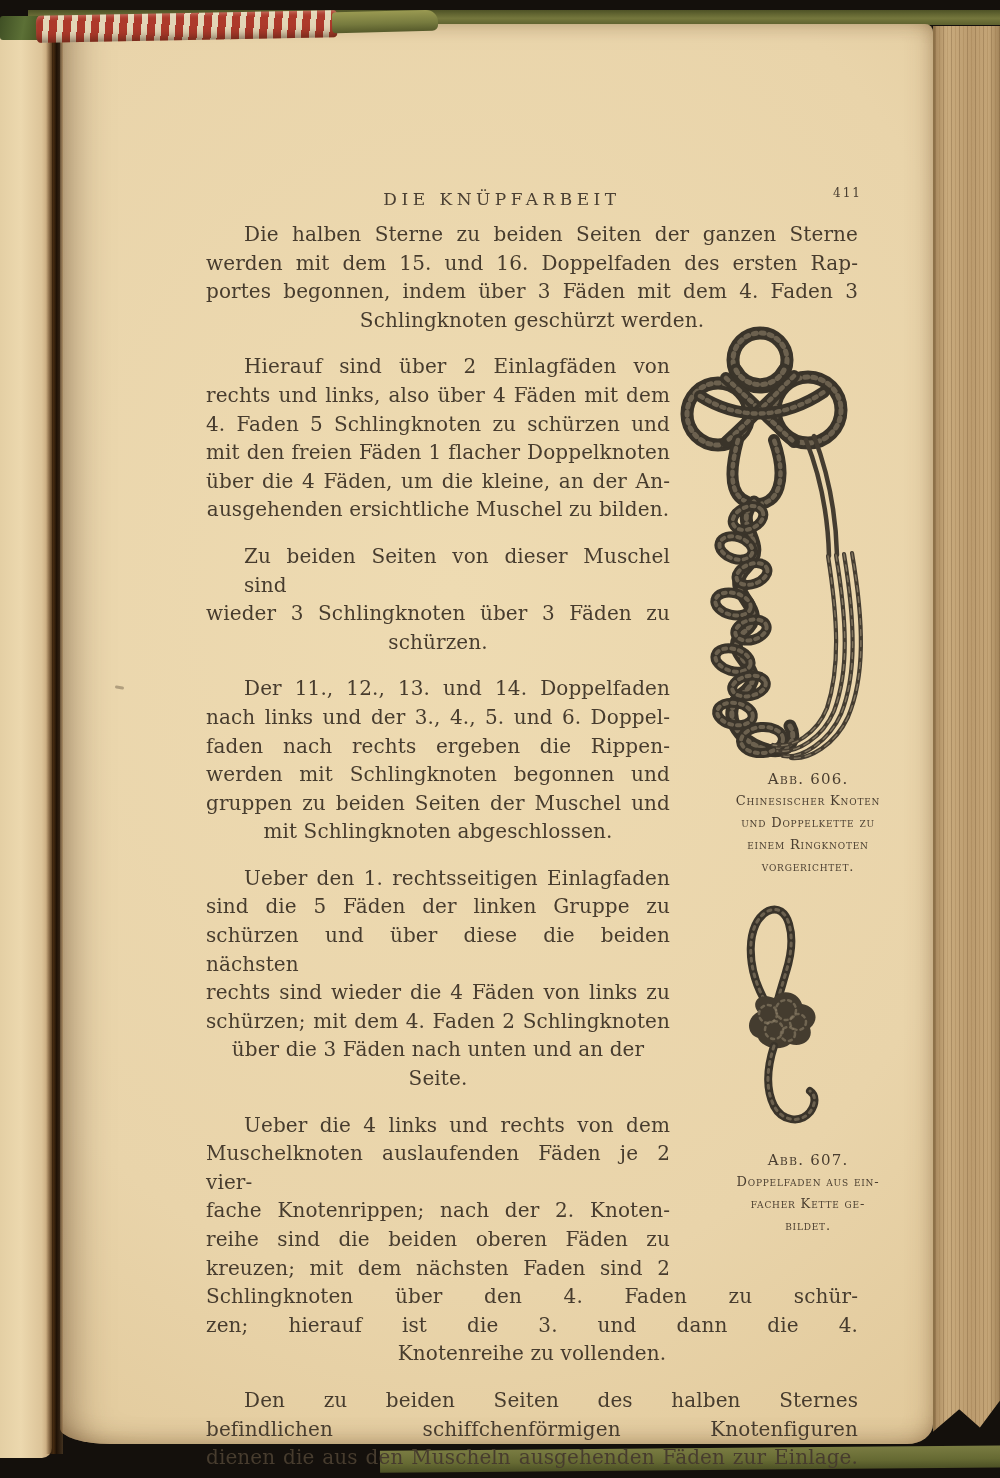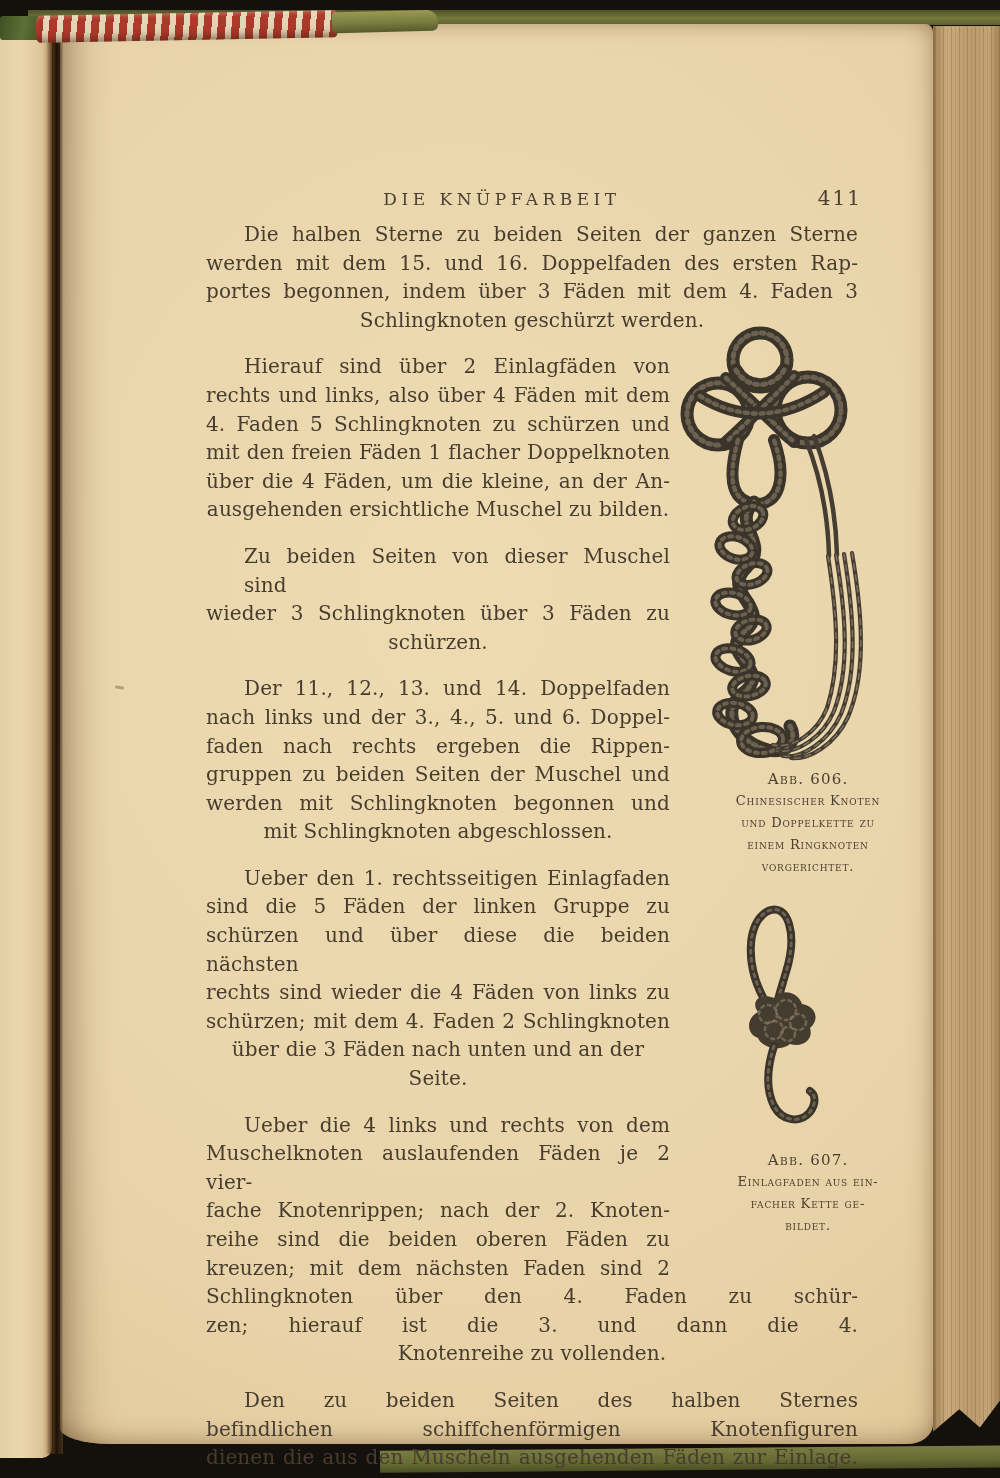--- a/index.html
+++ b/index.html
@@ -45,21 +45,21 @@
           box-shadow:inset 32px 0 42px -24px rgba(70,40,15,.5),
                      inset -16px 0 28px -18px rgba(110,75,40,.45),
                      inset 0 -14px 24px -14px rgba(100,65,30,.35),
                      inset 0 10px 18px -12px rgba(100,65,30,.30); }
   .page-inner { position:relative; width:100%; height:100%; }
 
   
   .page-header { position:absolute; left:128px; top:149px; width:688px; height:30px;margin-top:16px; }
   .running-title { text-align:center; font-size:17px; letter-spacing:4.5px; color:#4b4033;
                    padding-right:60px; }
-  .page-number { position:absolute; right:14px; top:-3px; font-size:20px; letter-spacing:2px; color:#4b4033;text-align:right; }
+  .page-number { position:absolute; right:14px; top:-3px; font-size:12px; letter-spacing:2px; color:#4b4033;text-align:right; }
 
   
   .page-text { position:absolute; left:128px; top:172px; width:688px;
                font-size:20px; line-height:28.6px; color:#473c2e; letter-spacing:.1px; }
   .para { margin:18px; }
   #para-first { margin-top:24px; }
   .line { text-align:center; white-space:normal; }
   .line.j { text-align:justify; text-align-last:justify; }
   .line.ind { padding-left:38px; }
 
@@ -197,21 +197,21 @@
             <circle class="ri" cx="52" cy="114" r="10" stroke-width="2.5" stroke-dasharray="3 4"></circle>
             <circle class="ri" cx="64" cy="126" r="8" stroke-width="2.5" stroke-dasharray="3 4"></circle>
             <circle class="ri" cx="40" cy="134" r="9" stroke-width="2.5" stroke-dasharray="3 4"></circle>
             <circle class="ri" cx="54" cy="138" r="7" stroke-width="2.5" stroke-dasharray="3 4"></circle>
             <path class="ro" d="M 40 150 C 33 172, 31 192, 40 210 C 48 225, 66 228, 76 216 C 82 208, 82 199, 76 195" stroke-width="8"></path>
             <path class="ri" d="M 40 150 C 33 172, 31 192, 40 210 C 48 225, 66 228, 76 216 C 82 208, 82 199, 76 195" stroke-width="3" stroke-dasharray="3 5"></path>
           </svg>
 
           <div class="caption" id="cap607">
               <div class="cap-title">Abb. 607.</div>
-              <div class="cap-line">Einlagfaden aus ein-</div>
+              <div class="cap-line">Doppelfaden aus ein-</div>
               <div class="cap-line">facher Kette ge-</div>
               <div class="cap-line">bildet.</div>
             </div>
         </div>
 
         <div id="para-rest">
             <div class="para">
               <div class="line j ind">Hierauf sind über 2 Einlagfäden von</div>
               <div class="line j">rechts und links, also über 4 Fäden mit dem</div>
               <div class="line j">4. Faden 5 Schlingknoten zu schürzen und</div>
@@ -221,22 +221,22 @@
             </div>
             <div class="para">
               <div class="line j ind">Zu beiden Seiten von dieser Muschel sind</div>
               <div class="line j">wieder 3 Schlingknoten über 3 Fäden zu</div>
               <div class="line">schürzen.</div>
             </div>
             <div class="para">
               <div class="line j ind">Der 11., 12., 13. und 14. Doppelfaden</div>
               <div class="line j">nach links und der 3., 4., 5. und 6. Doppel-</div>
               <div class="line j">faden nach rechts ergeben die Rippen-</div>
+              <div class="line j">werden mit Schlingknoten begonnen und</div>
               <div class="line j">gruppen zu beiden Seiten der Muschel und</div>
-              <div class="line j">werden mit Schlingknoten begonnen und</div>
               <div class="line">mit Schlingknoten abgeschlossen.</div>
             </div>
             <div class="para">
               <div class="line j ind">Ueber den 1. rechtsseitigen Einlagfaden</div>
               <div class="line j">sind die 5 Fäden der linken Gruppe zu</div>
               <div class="line j">schürzen und über diese die beiden nächsten</div>
               <div class="line j">rechts sind wieder die 4 Fäden von links zu</div>
               <div class="line j">schürzen; mit dem 4. Faden 2 Schlingknoten</div>
               <div class="line">über die 3 Fäden nach unten und an der Seite.</div>
             </div>

